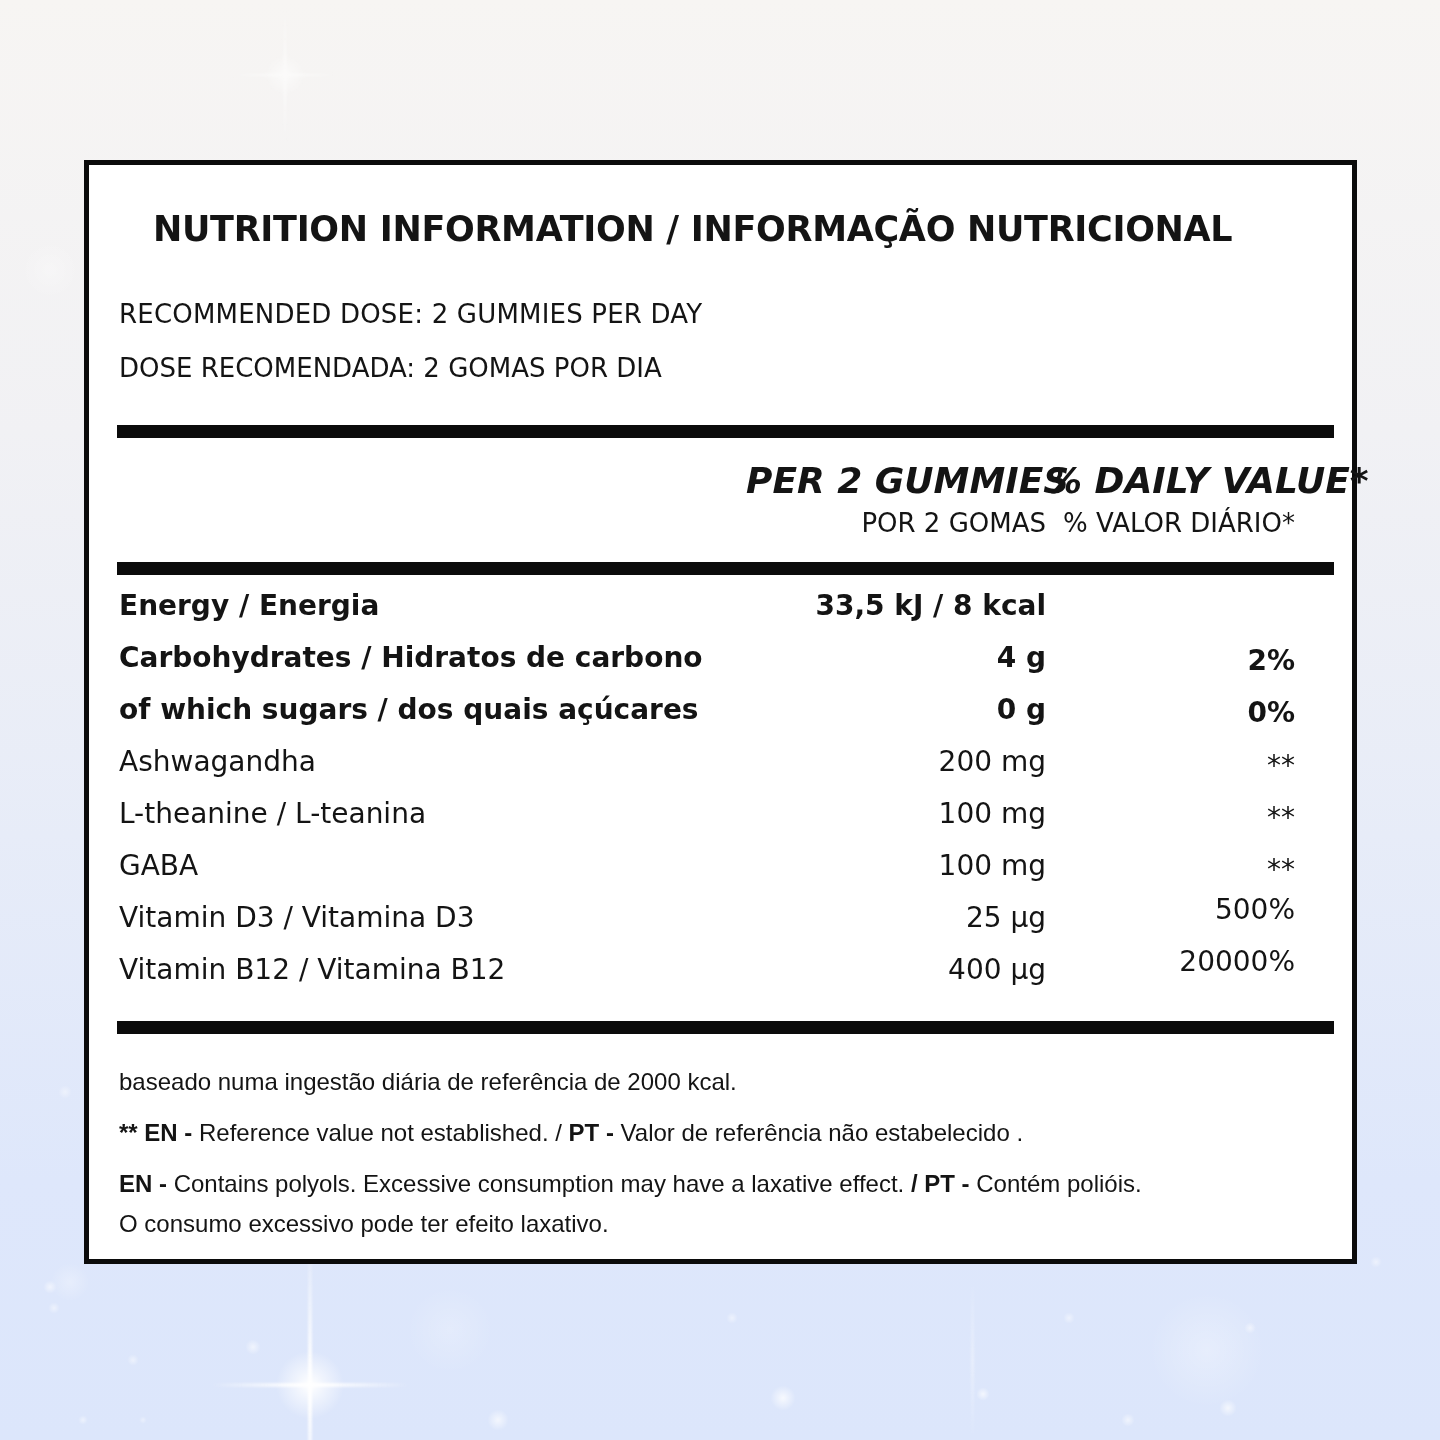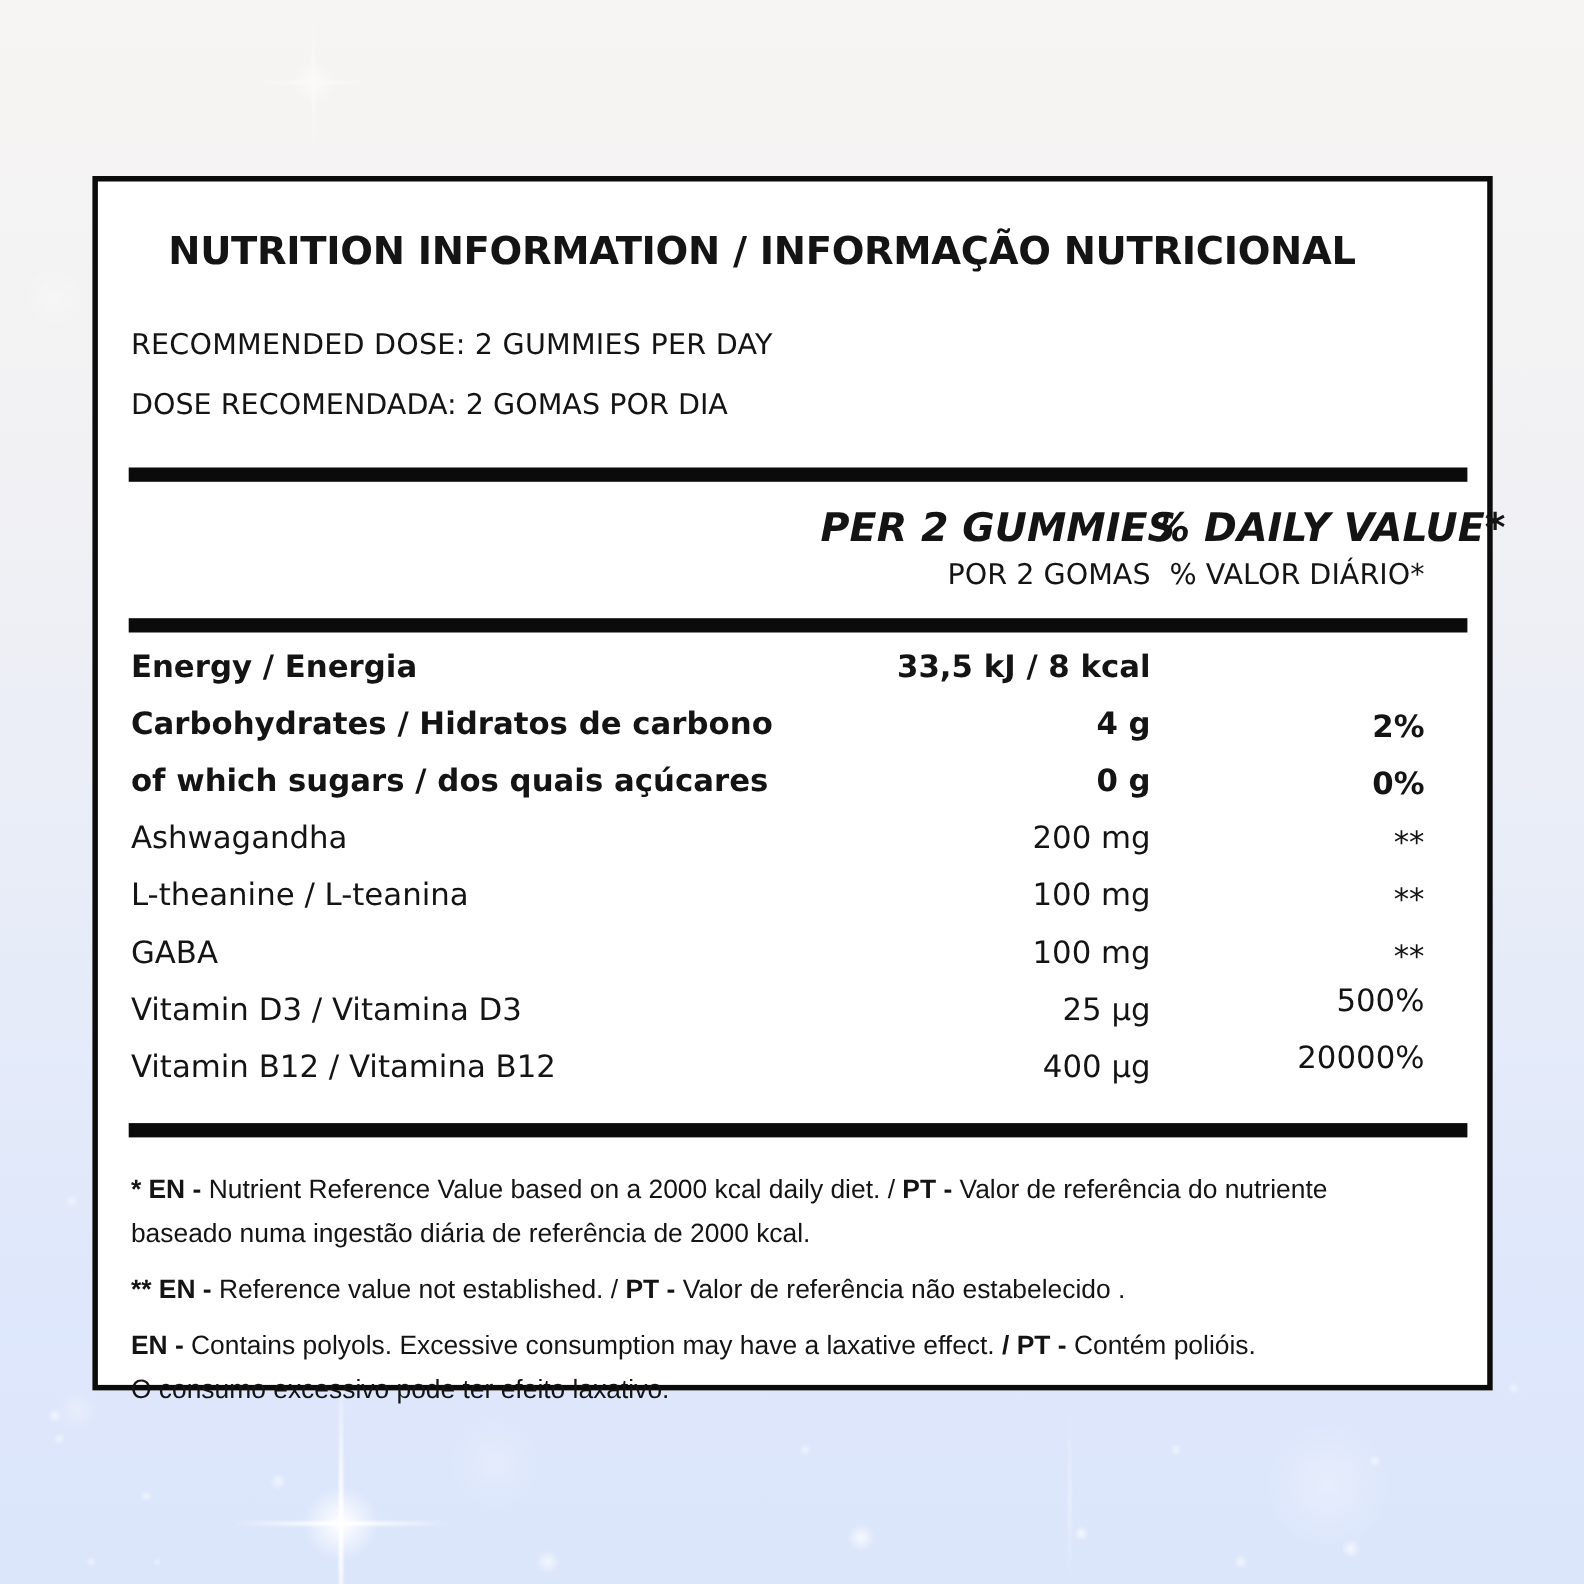--- a/index.html
+++ b/index.html
@@ -150,21 +150,20 @@
         <div class="col-label">Vitamin B12 / Vitamina B12</div>
         <div class="col-amount">400 µg</div>
         <div class="col-dv">20000%</div>
       </div>
     </div>
 
   <div class="bar bar-bottom"></div>
 
   <div class="footnotes" id="footnotes">
       <div class="footnote">
-        <div class="fline"><b>* EN - </b><span>Nutrient Reference Value based on a 2000 kcal daily diet. / </span><b>PT - </b><span>Valor de referência do nutriente</span></div>
         <div class="fline"><span>baseado numa ingestão diária de referência de 2000 kcal.</span></div>
       </div>
       <div class="footnote">
         <div class="fline"><b>** EN - </b><span>Reference value not established. / </span><b>PT - </b><span>Valor de referência não estabelecido .</span></div>
       </div>
       <div class="footnote">
         <div class="fline"><b>EN - </b><span>Contains polyols. Excessive consumption may have a laxative effect. </span><b>/ PT - </b><span>Contém polióis.</span></div>
         <div class="fline"><span>O consumo excessivo pode ter efeito laxativo.</span></div>
       </div>
     </div>

